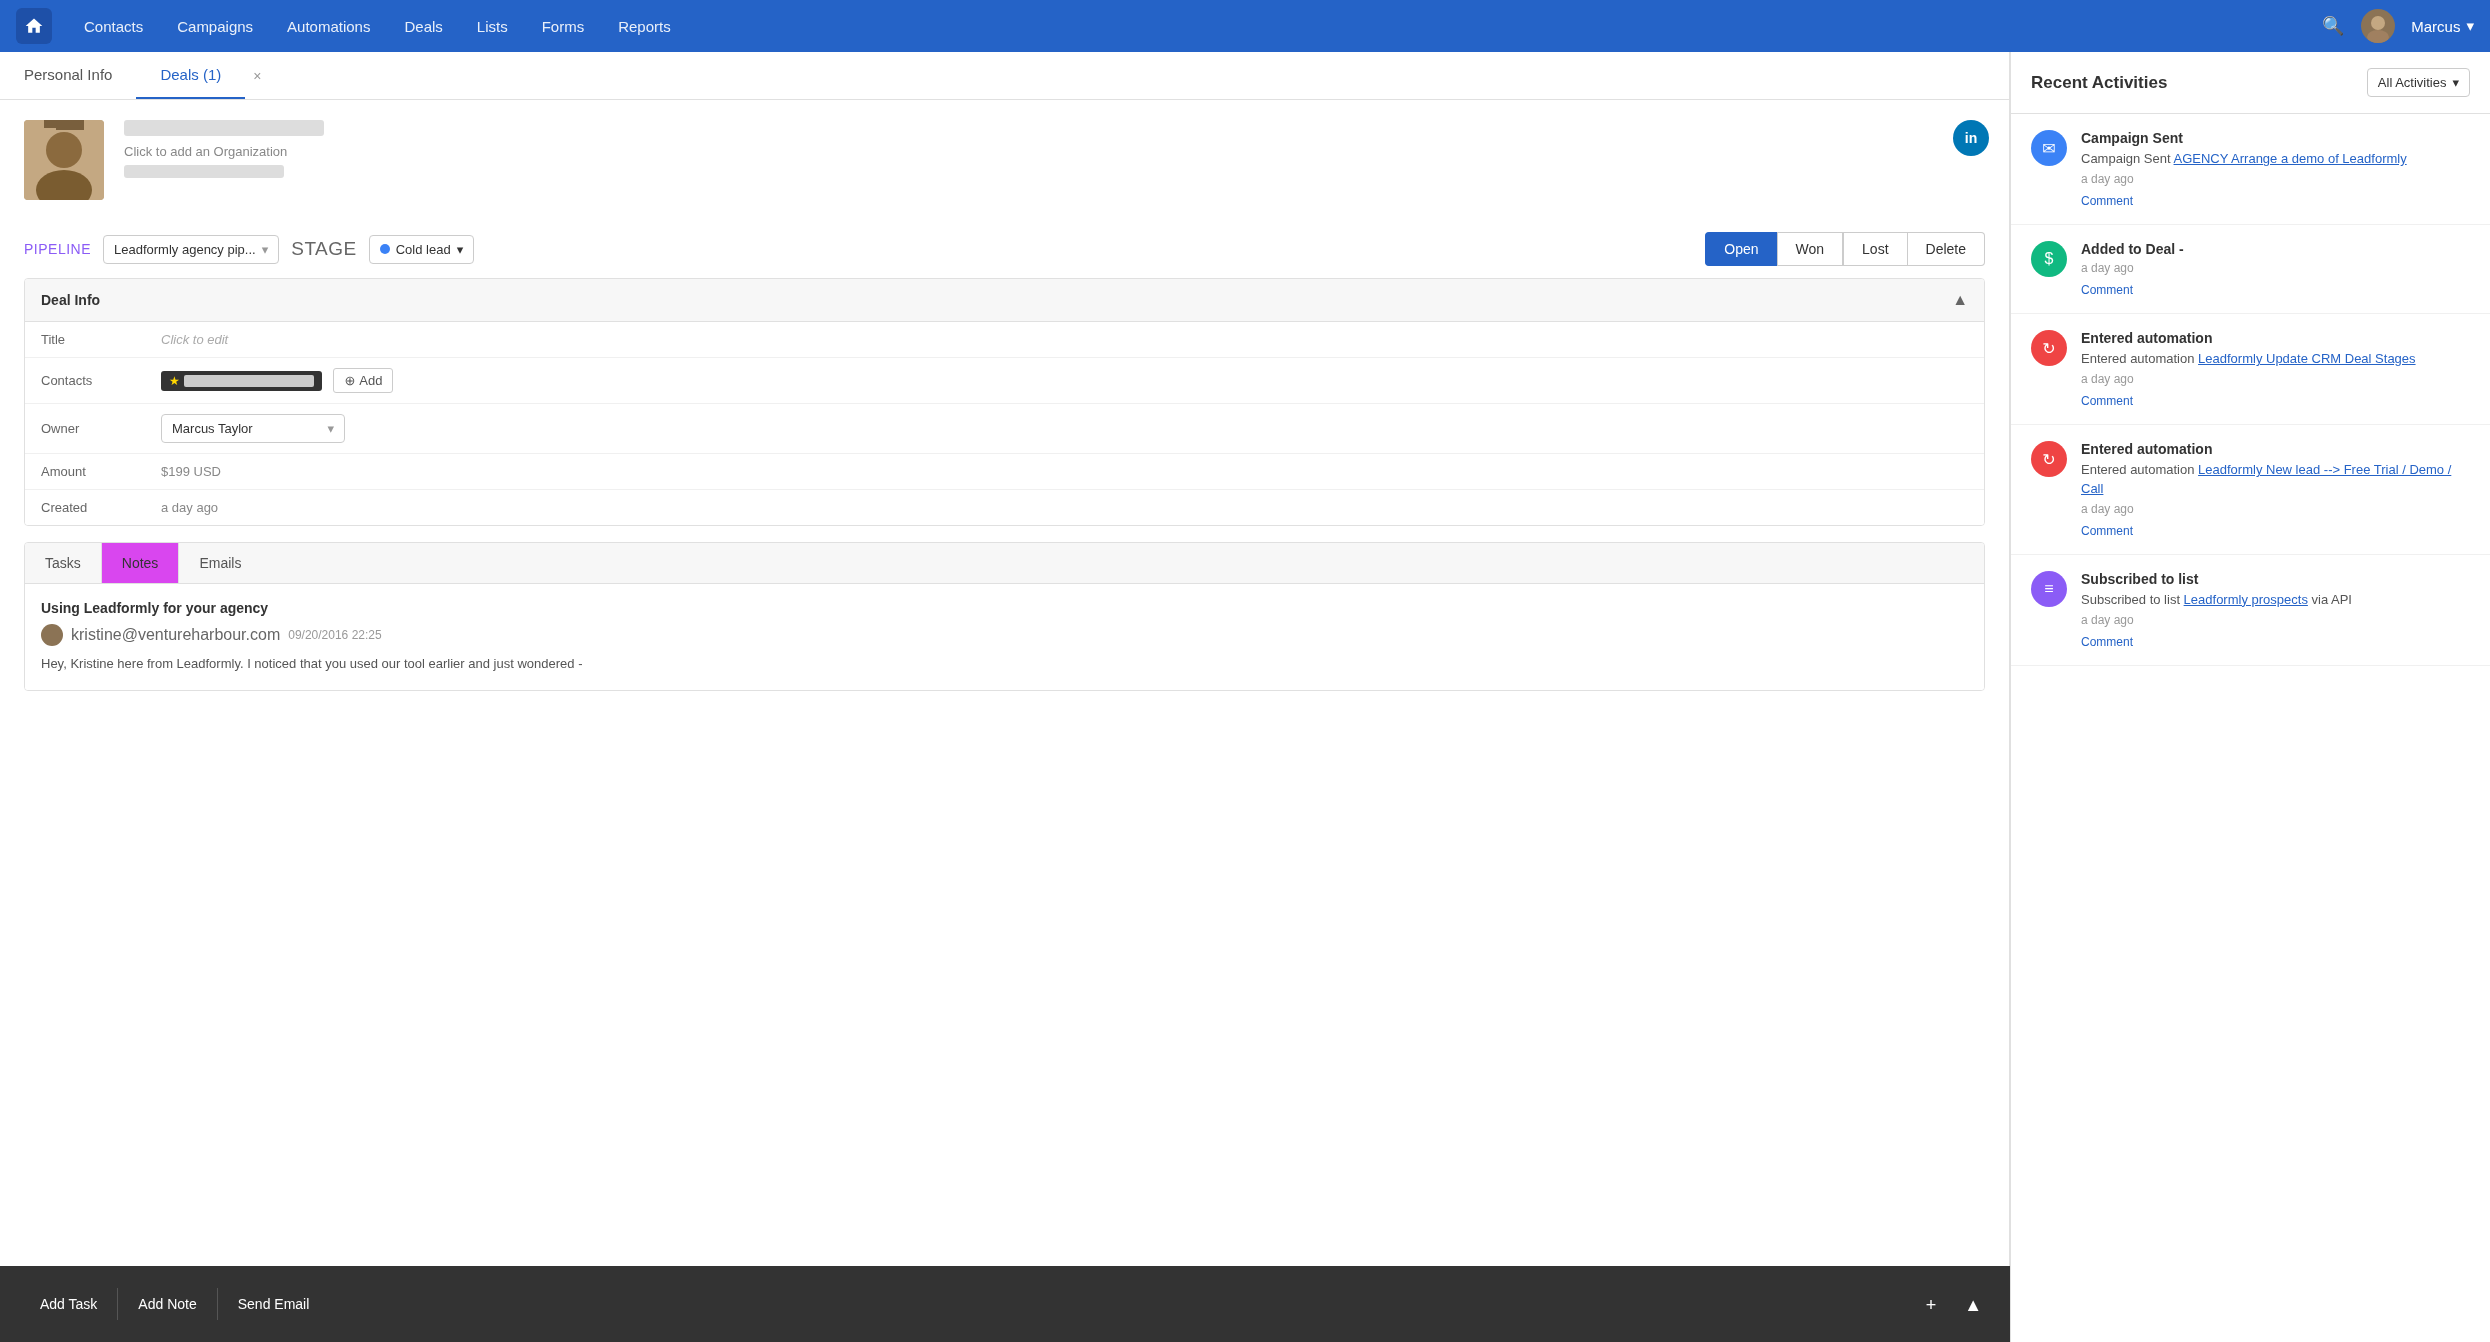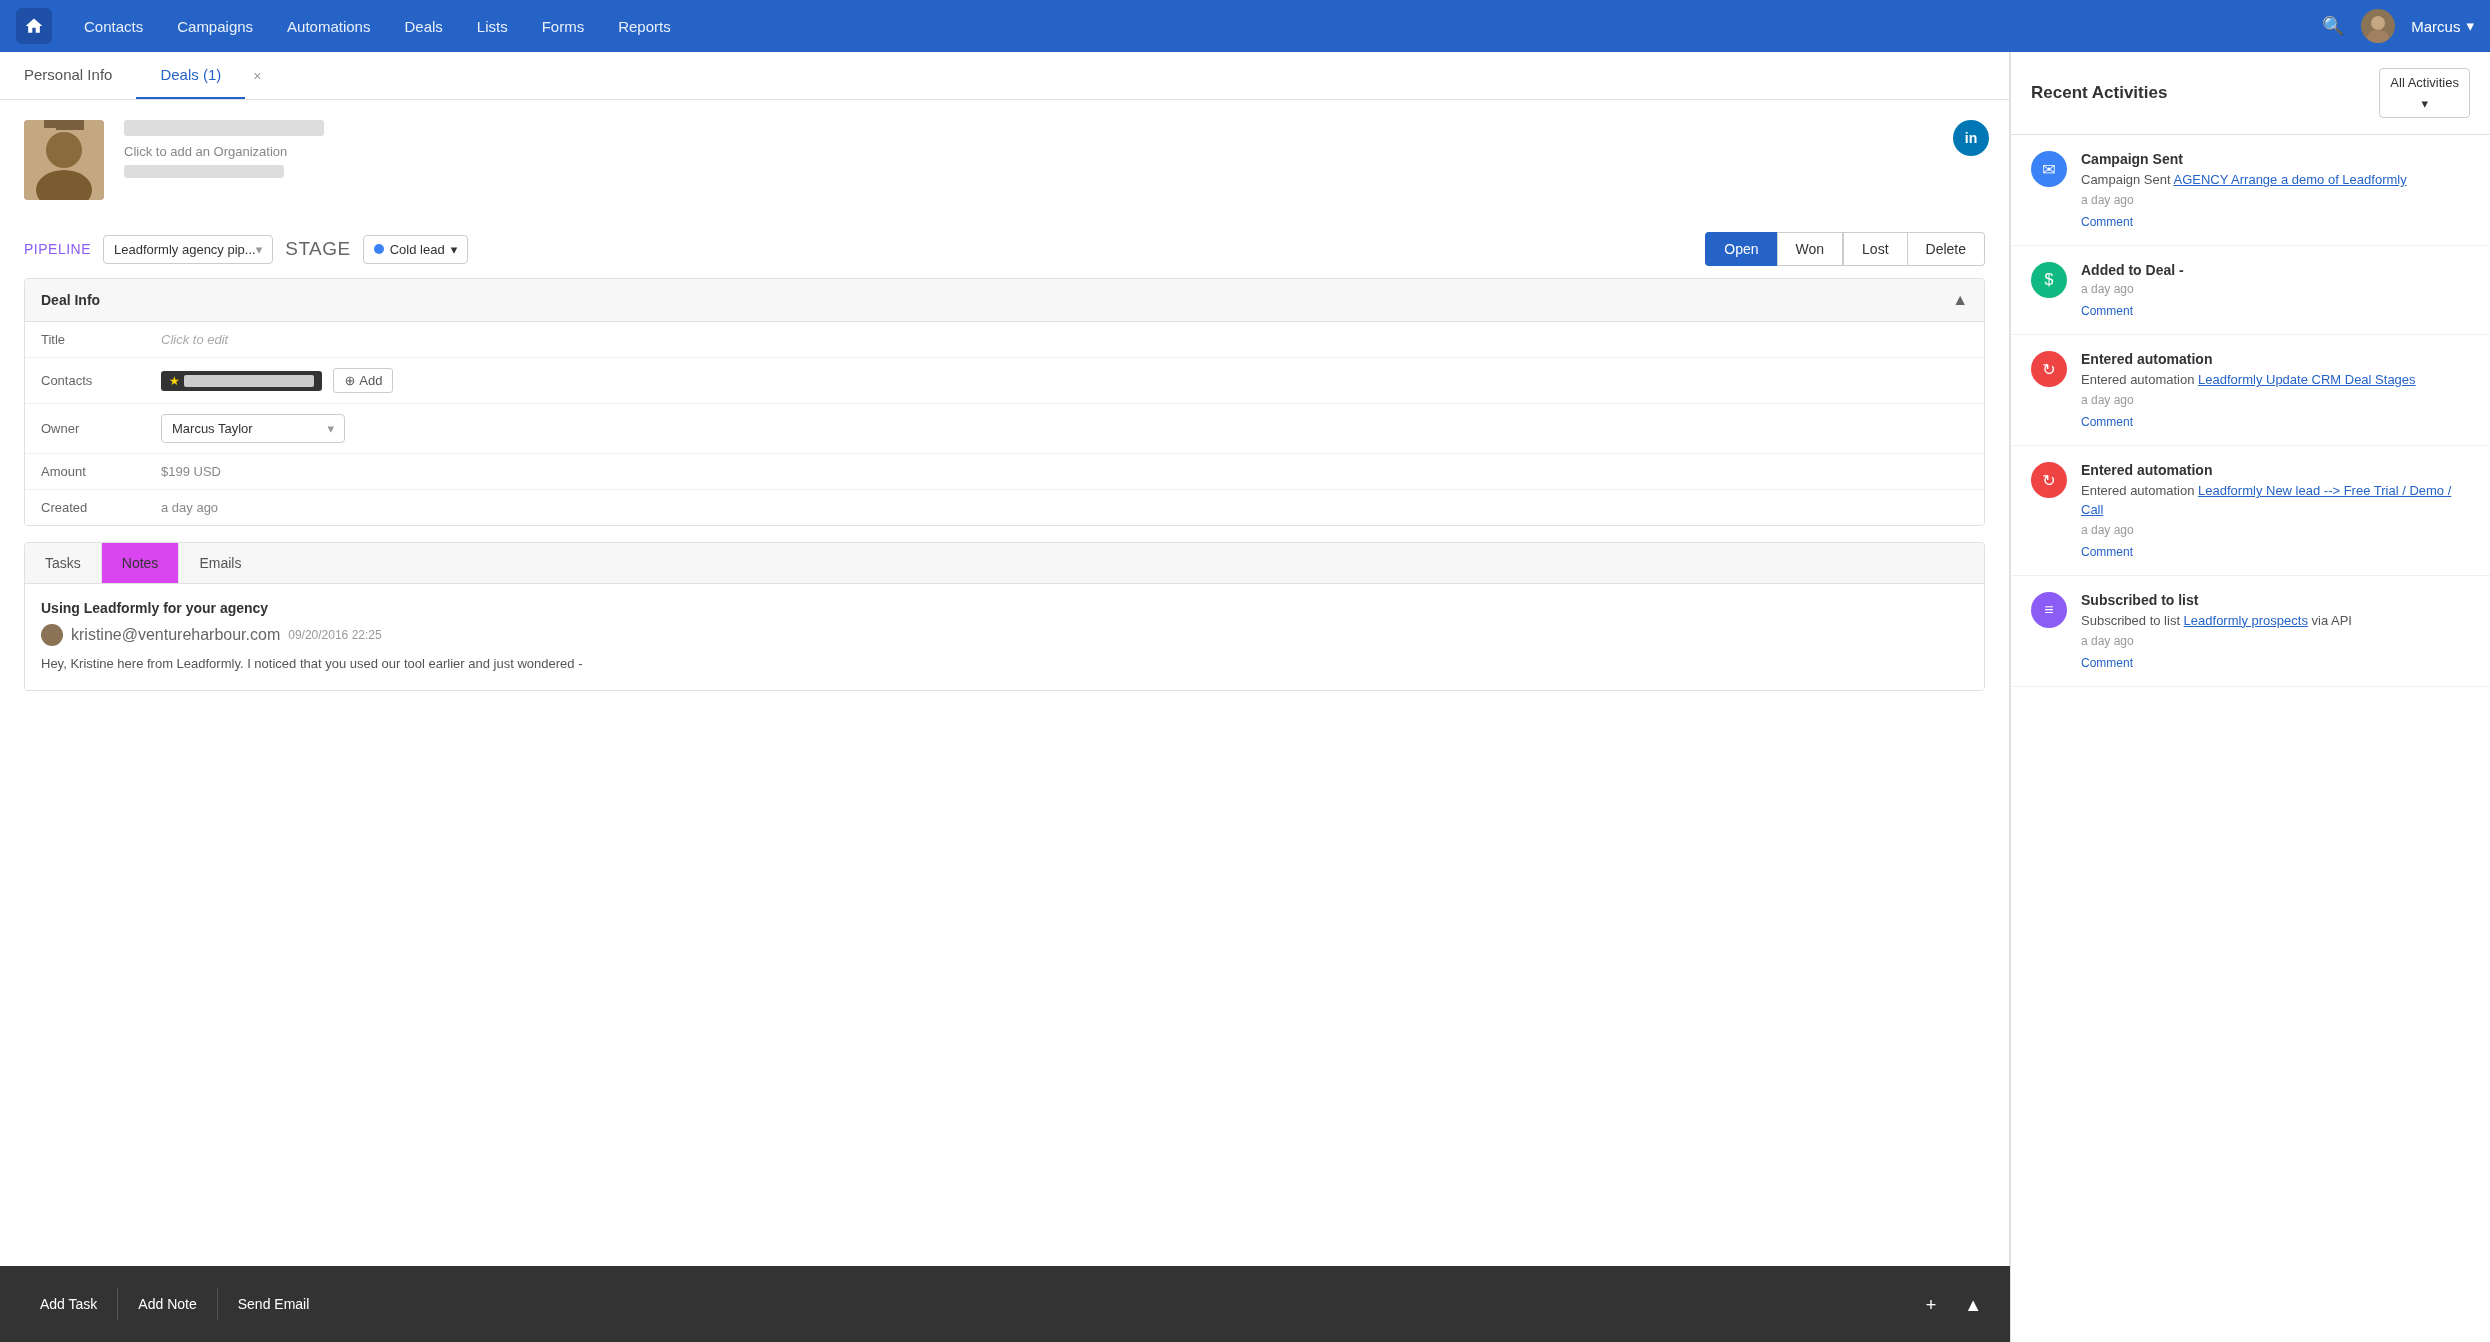--- a/index.html
+++ b/index.html
@@ -145,20 +145,21 @@
     }
     .pipeline-label { font-size: 14px; color: #8b5cf6; font-weight: 500; text-transform: uppercase; letter-spacing: 0.5px; }
     .pipeline-select {
       display: flex;
       align-items: center;
       border: 1px solid #ccc;
       border-radius: 4px;
       padding: 6px 10px;
       background: white;
       cursor: pointer;
+      gap: 6px;
       font-size: 13px;
       color: #333;
     }
     .pipeline-select .chevron { color: #999; }
     .stage-label { font-size: 19px; color: #666; font-weight: 500; text-transform: uppercase; letter-spacing: 0.5px; }
     .stage-select {
       display: flex;
       align-items: center;
       border: 1px solid #ccc;
       border-radius: 4px;
@@ -352,21 +353,20 @@
     .activities-filter {
       display: flex;
       align-items: center;
       border: 1px solid #ccc;
       border-radius: 4px;
       padding: 6px 10px;
       gap: 6px;
       cursor: pointer;
       font-size: 13px;
       color: #333;
-      flex-direction: column;
     }
 
     
     .activity-item {
       display: flex;
       padding: 16px 20px;
       border-bottom: 1px solid #f0f0f0;
       gap: 14px;
       align-items: flex-start;
     }

